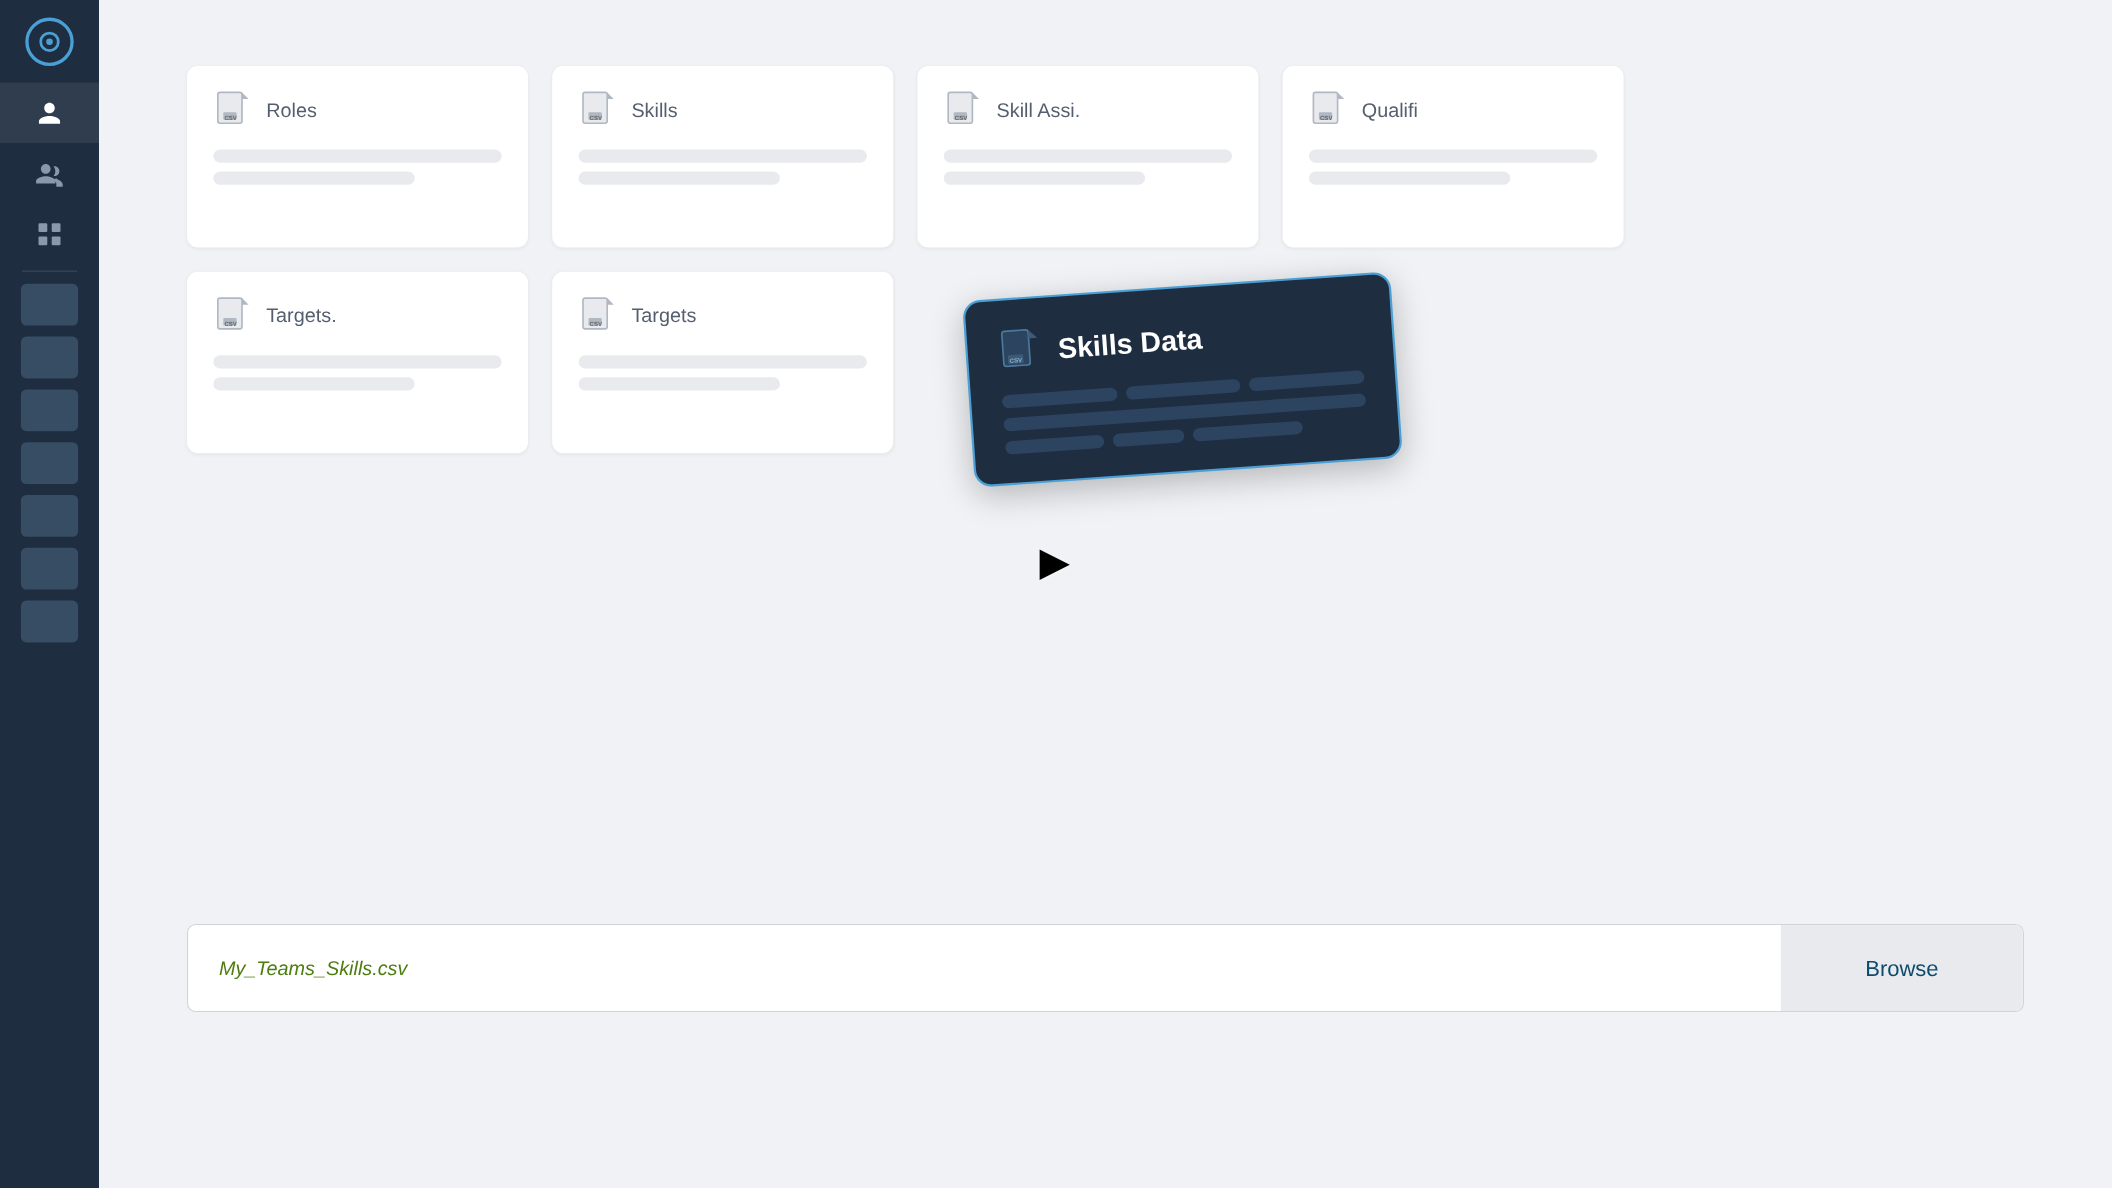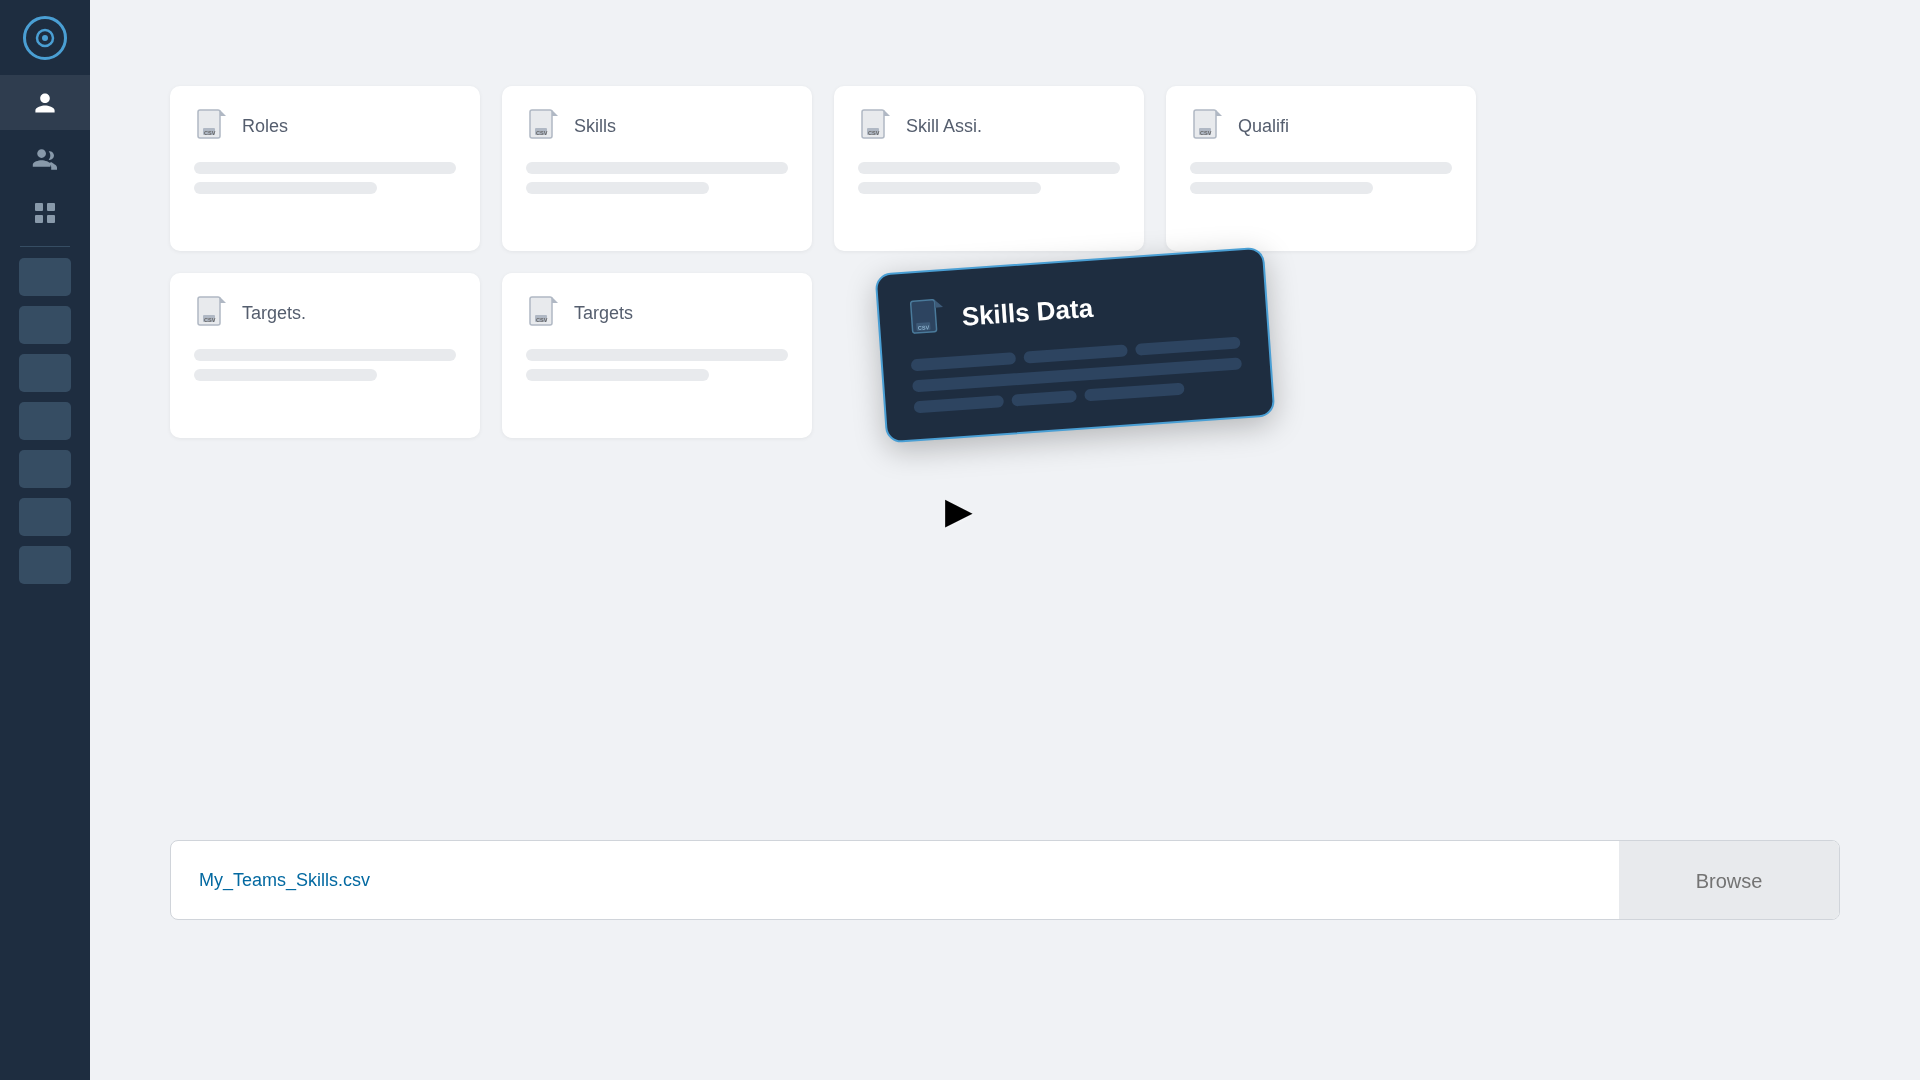--- a/index.html
+++ b/index.html
@@ -67,21 +67,21 @@
       height: 38px;
       background: #364d63;
       border-radius: 5px;
       margin: 5px 0;
       cursor: pointer;
     }
 
     
     .main {
       flex: 1;
-      padding: 66px 80px;
+      padding: 40px 80px;
       position: relative;
       overflow: hidden;
     }
 
     
     .cards-grid {
       display: grid;
       grid-template-columns: repeat(4, 310px);
       grid-template-rows: repeat(2, 165px);
       gap: 22px;
@@ -177,30 +177,31 @@
 
     .file-name-section {
       flex: 1;
       display: flex;
       align-items: center;
       padding: 0 28px;
     }
 
     .file-name-text {
       font-size: 18px;
-      color: #0369a1;
+      color: #4d7c0f;
+      font-style: italic;
     }
 
     .browse-button {
       width: 220px;
       height: 80px;
       background: #e8eaed;
       border: none;
       font-size: 20px;
-      color: #737373;
+      color: #0c4a6e;
       cursor: pointer;
       font-weight: 400;
       display: flex;
       align-items: center;
       justify-content: center;
     }
 
     
     .csv-svg {
       width: 36px;

